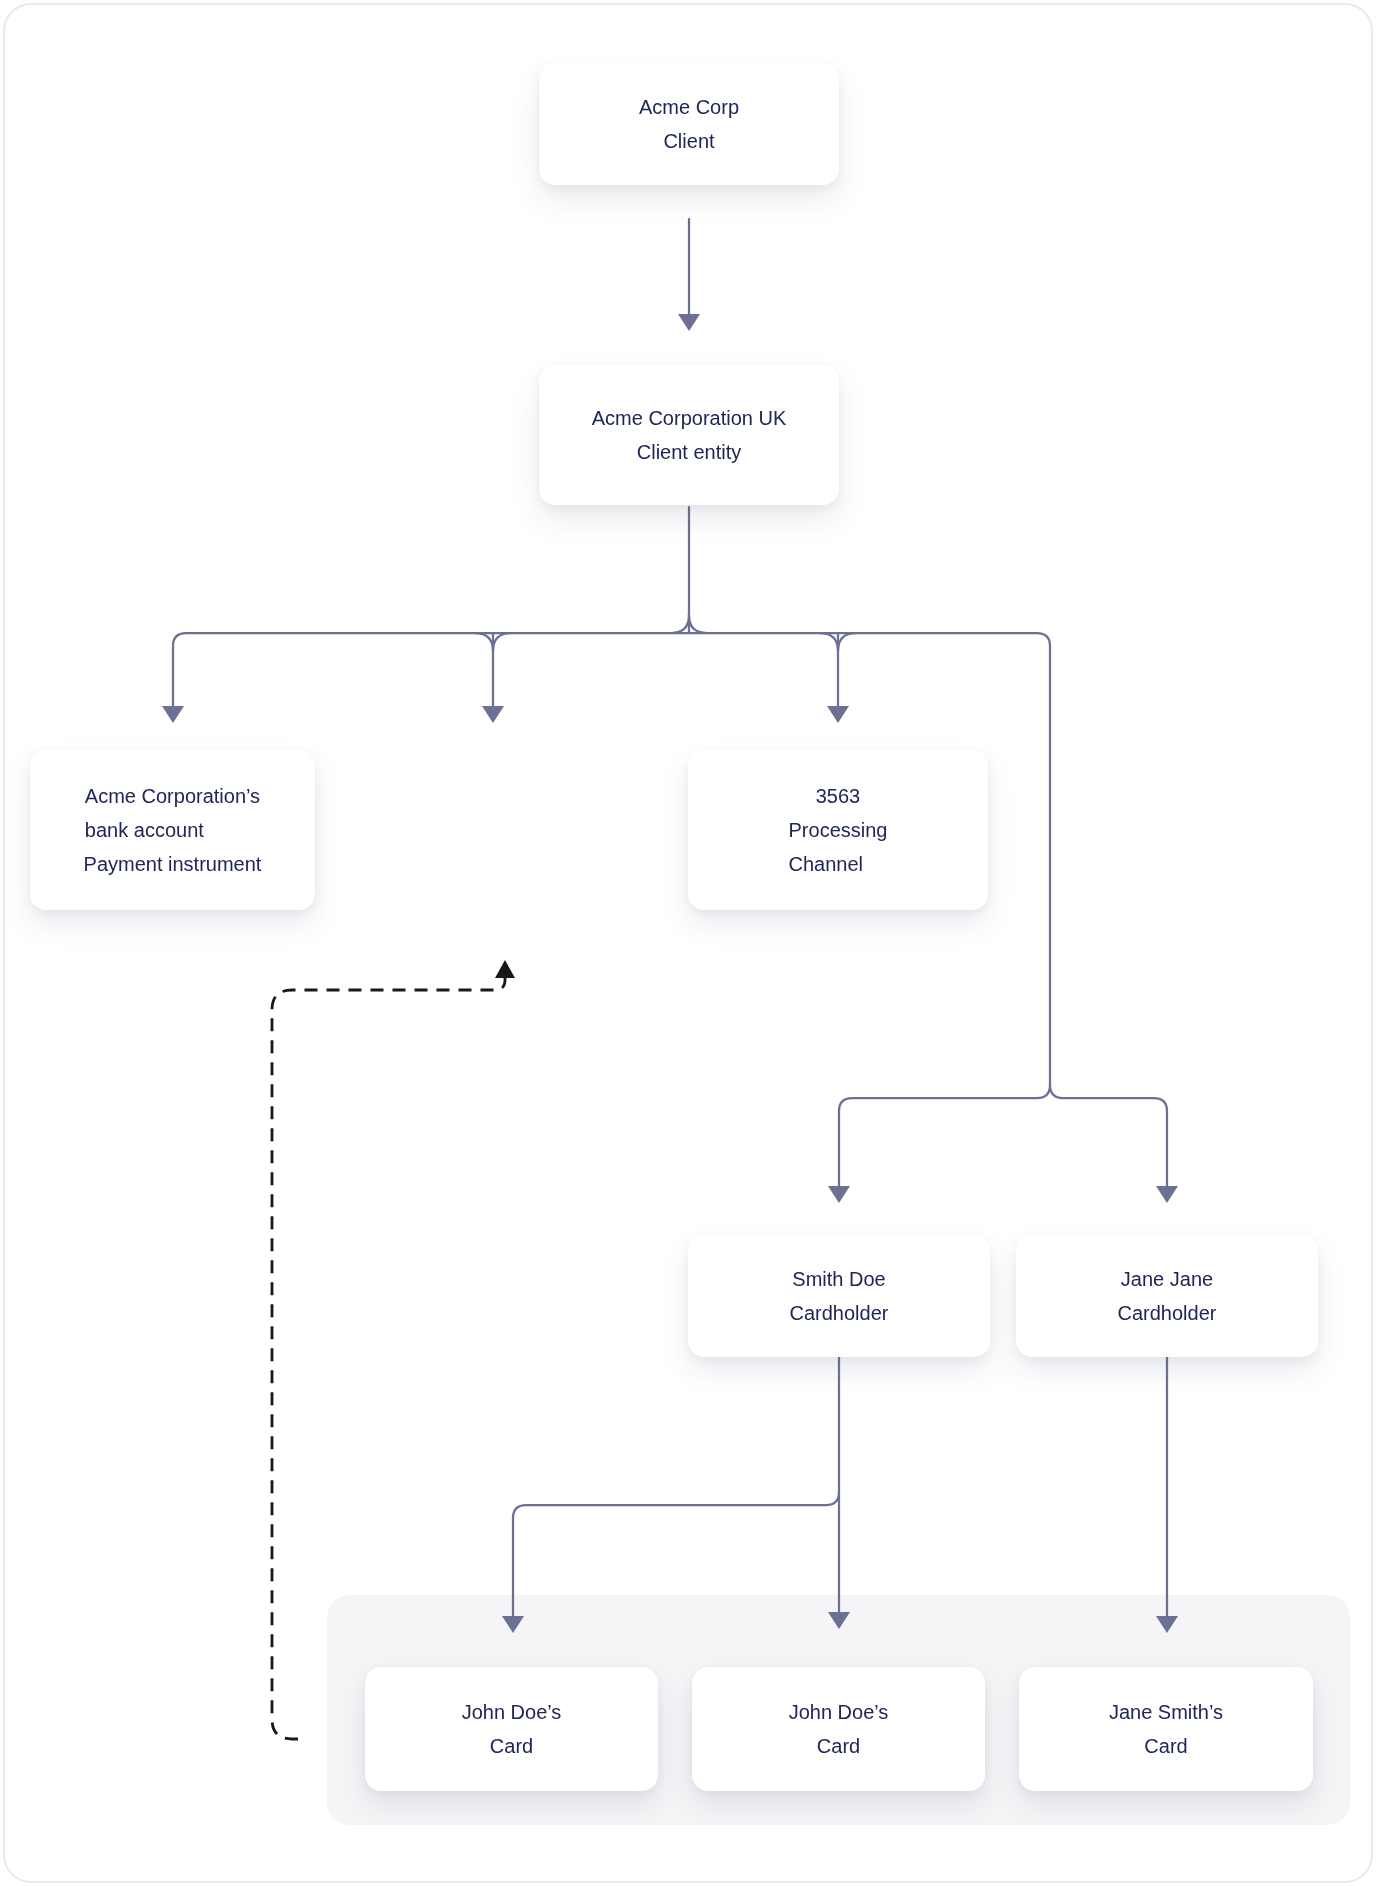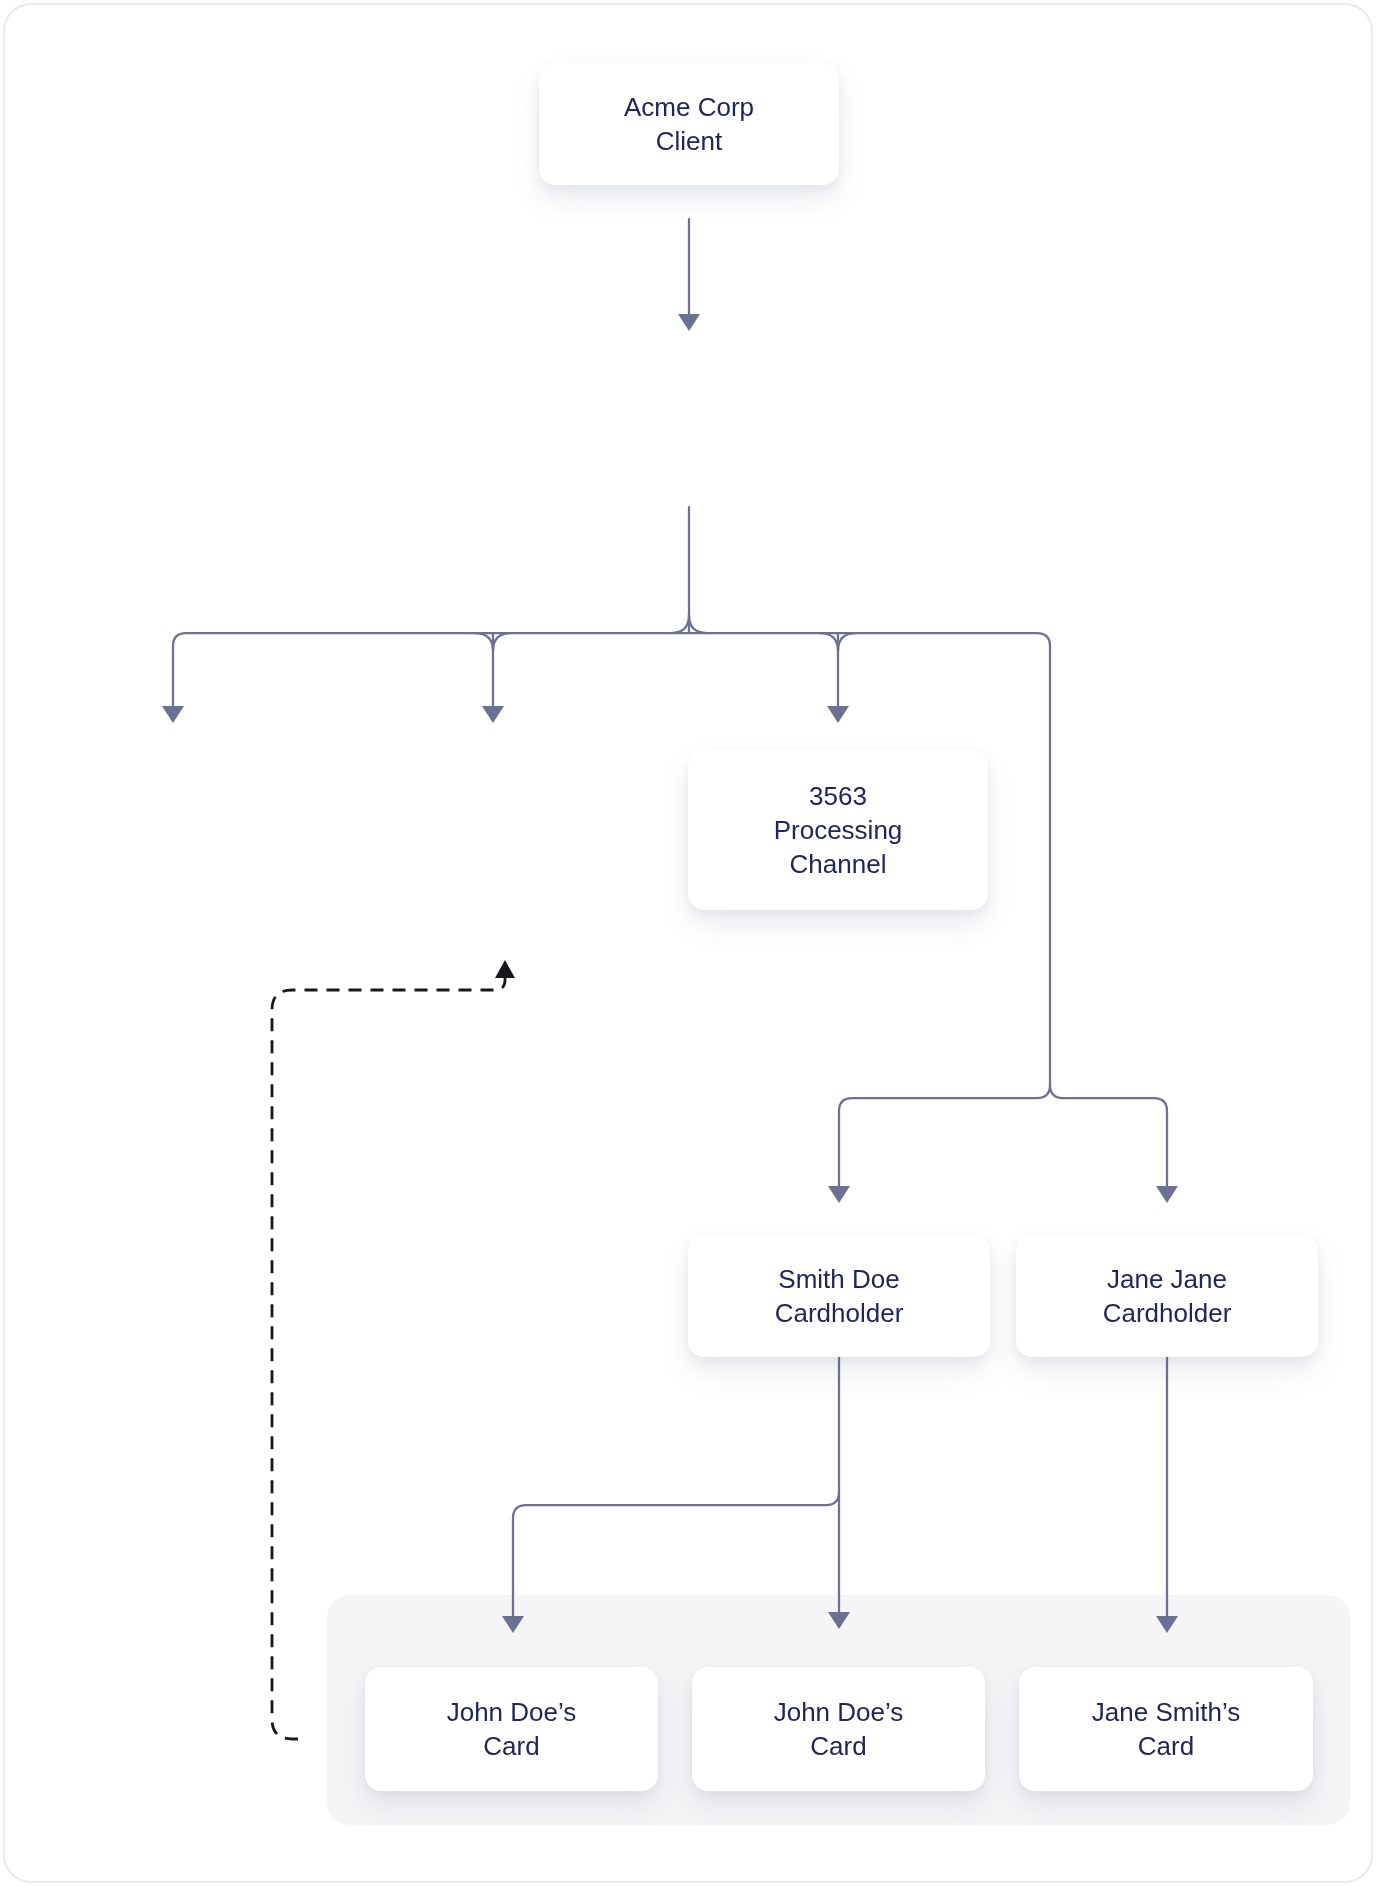--- a/index.html
+++ b/index.html
@@ -16,21 +16,21 @@
   .group{position:absolute;background:var(--group-bg);border-radius:22px;z-index:1;}
   svg.wires{position:absolute;left:0;top:0;z-index:2;pointer-events:none;}
   .conn{stroke:var(--connector);stroke-width:2.25;fill:none;stroke-linecap:round;}
   .arrowhead{fill:var(--connector);stroke:none;}
   .dashedline{stroke:var(--dashed);stroke-width:2.8;fill:none;stroke-dasharray:13 9;stroke-linecap:butt;}
   .darkhead{fill:var(--dashed);stroke:none;}
   .node{
     position:absolute;z-index:3;background:var(--node-bg);border-radius:16px;
     box-shadow:0 14px 28px rgba(82,88,122,.12),0 3px 8px rgba(82,88,122,.07);
     display:flex;flex-direction:column;align-items:center;justify-content:center;
-    text-align:center;color:var(--text);font-size:26px;line-height:34px;
+    color:var(--text);font-size:20px;line-height:34px;
   }
   .node .name{font-weight:400;white-space:pre-line;}
   .node .type{font-weight:400;white-space:pre-line;}
 </style>
 </head>
 <body>
 
 <div class="canvas">
   <div class="frame"></div>
 
@@ -74,21 +74,30 @@
 
     <path class="dashedline" d="M 298 1739 L 292 1739 Q 272 1739 272 1719 L 272 1010 Q 272 990 292 990 L 495 990 Q 505 990 505 980 L 505 977"></path>
     <polygon class="darkhead" points="495,978 515,978 505,960"></polygon>
   </svg>
 
   <div class="node" style="left:539px;top:63px;width:300px;height:122px">
     <span class="name">Acme Corp</span>
     <span class="type">Client</span>
   </div>
 
+  <div class="node" style="left:539px;top:365px;width:300px;height:140px">
+    <span class="name">Acme Corporation UK</span>
+    <span class="type">Client entity</span>
+  </div>
 
+  <div class="node" style="left:30px;top:750px;width:285px;height:160px">
+    <span class="name">Acme Corporation’s
+bank account</span>
+    <span class="type">Payment instrument</span>
+  </div>
 
 
   <div class="node" style="left:688px;top:750px;width:300px;height:160px">
     <span class="name">3563</span>
     <span class="type">Processing
 Channel</span>
   </div>
 
   <div class="node" style="left:688px;top:1235px;width:302px;height:122px">
     <span class="name">Smith Doe</span>

